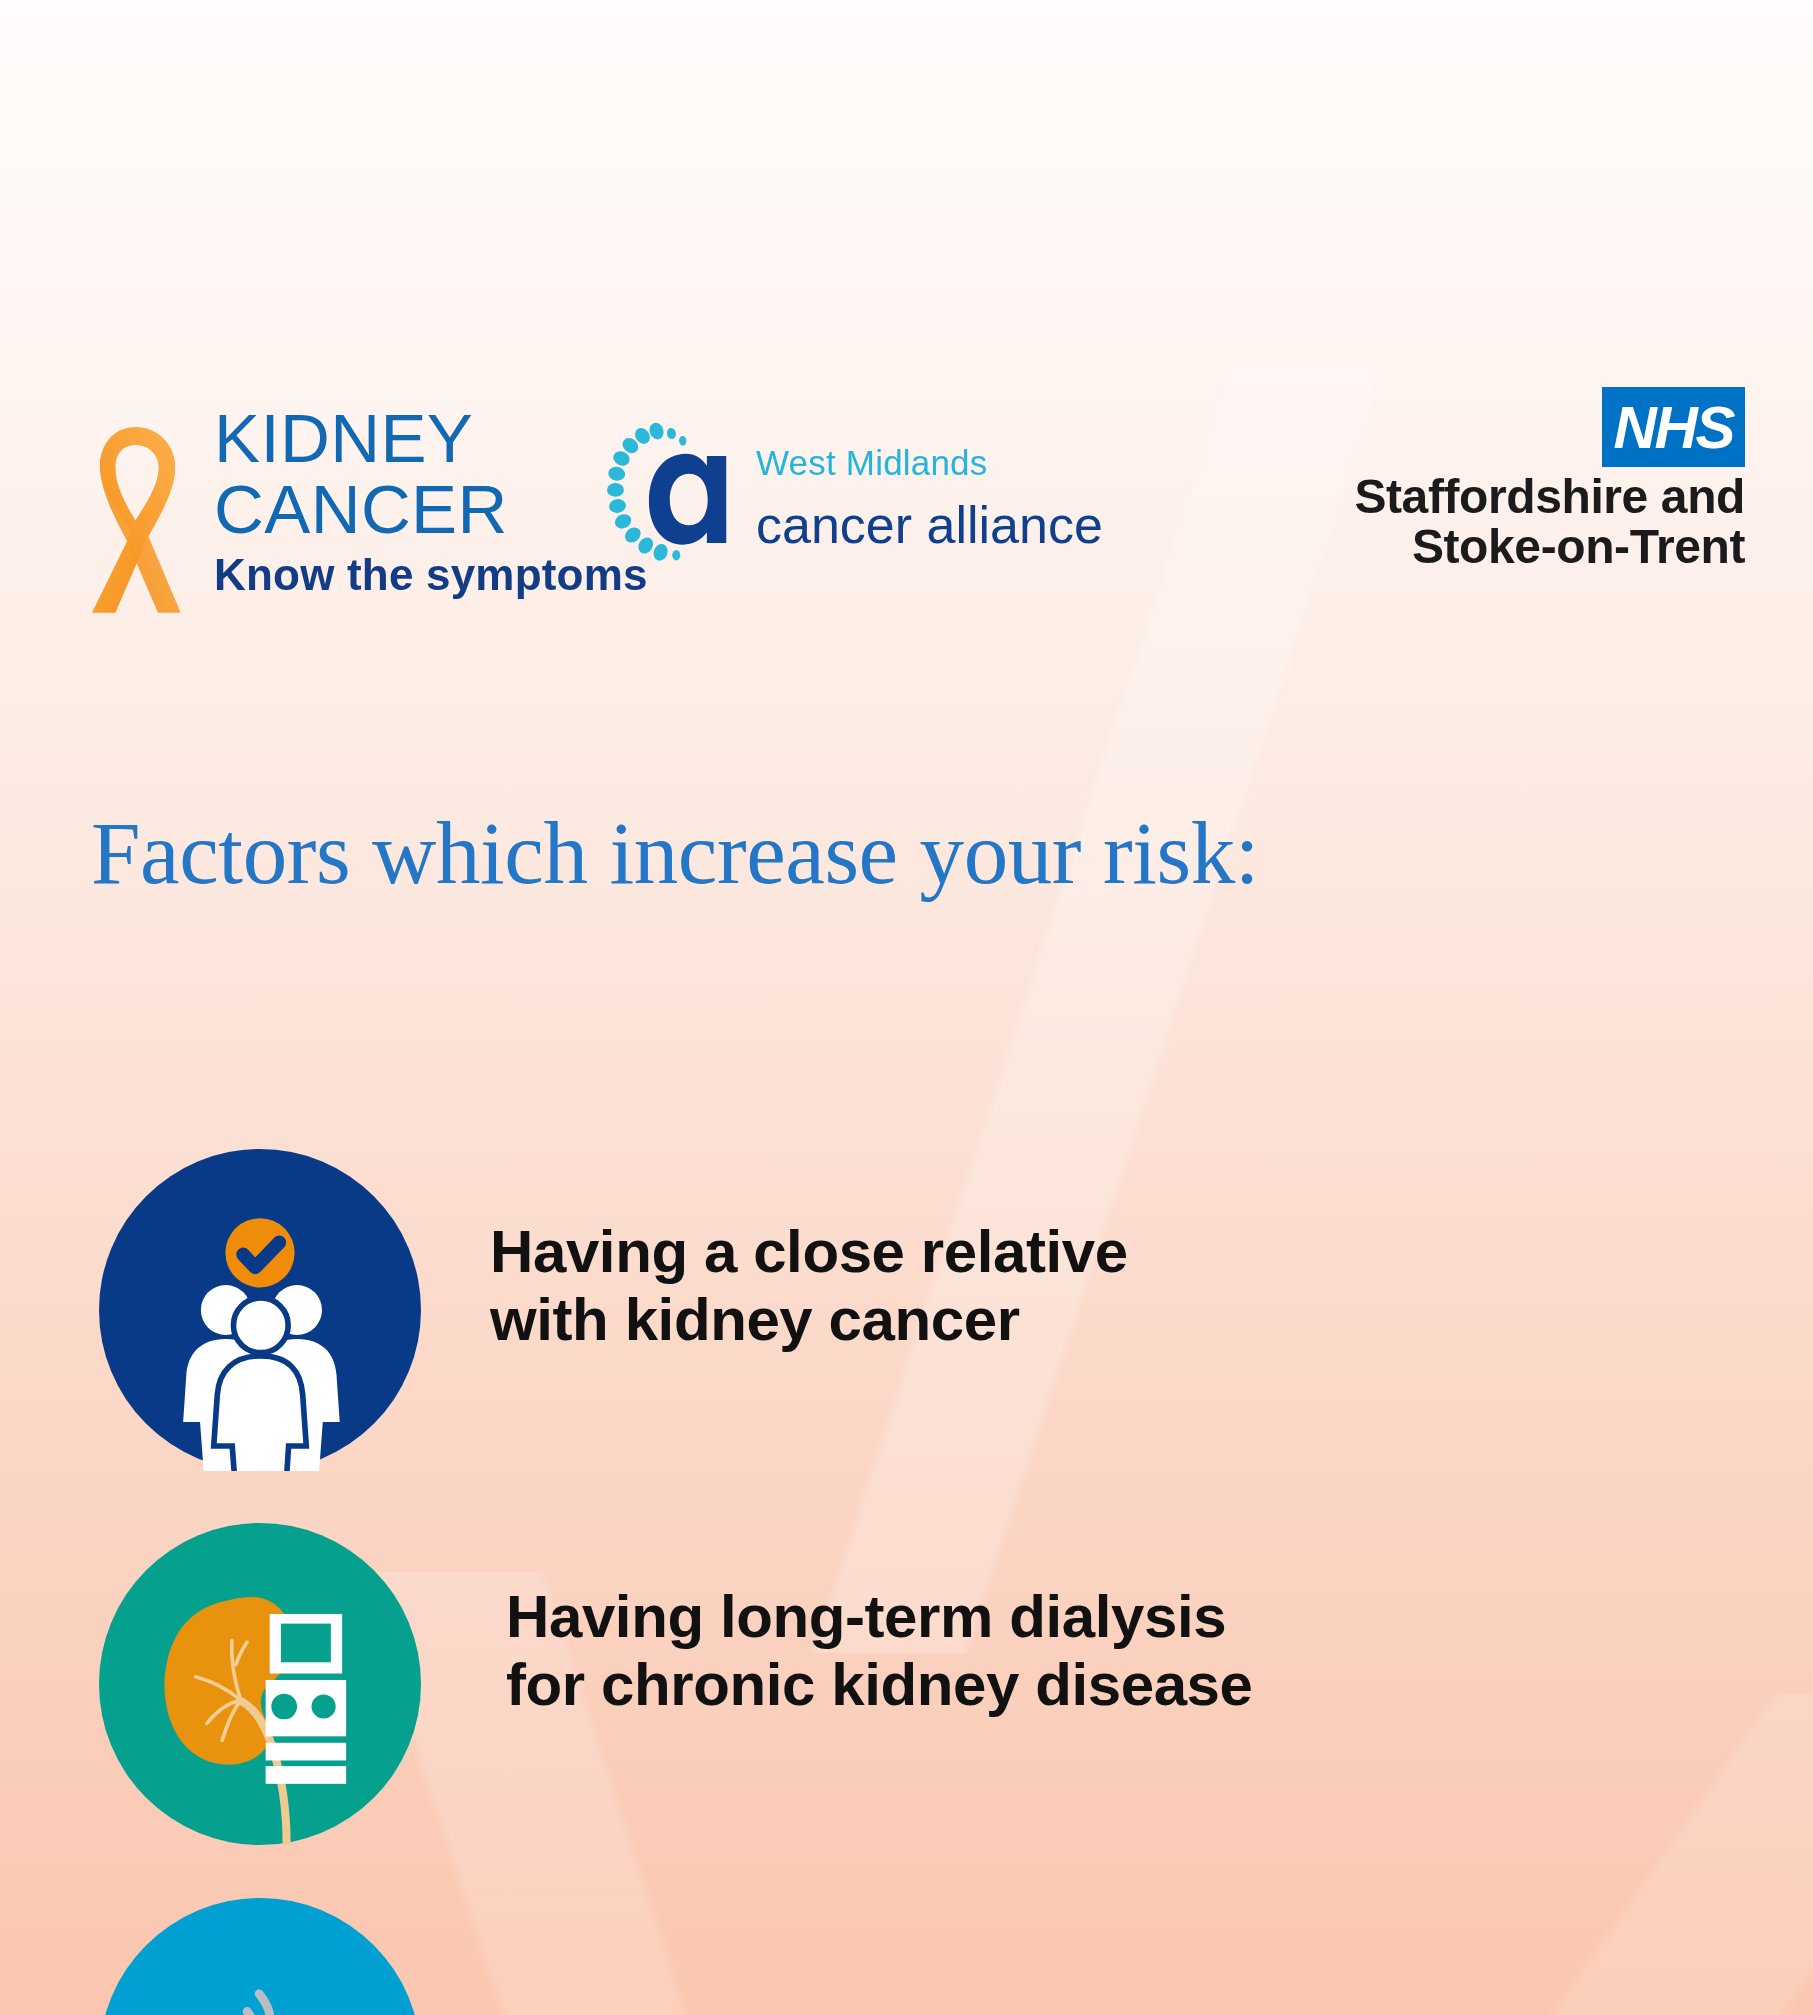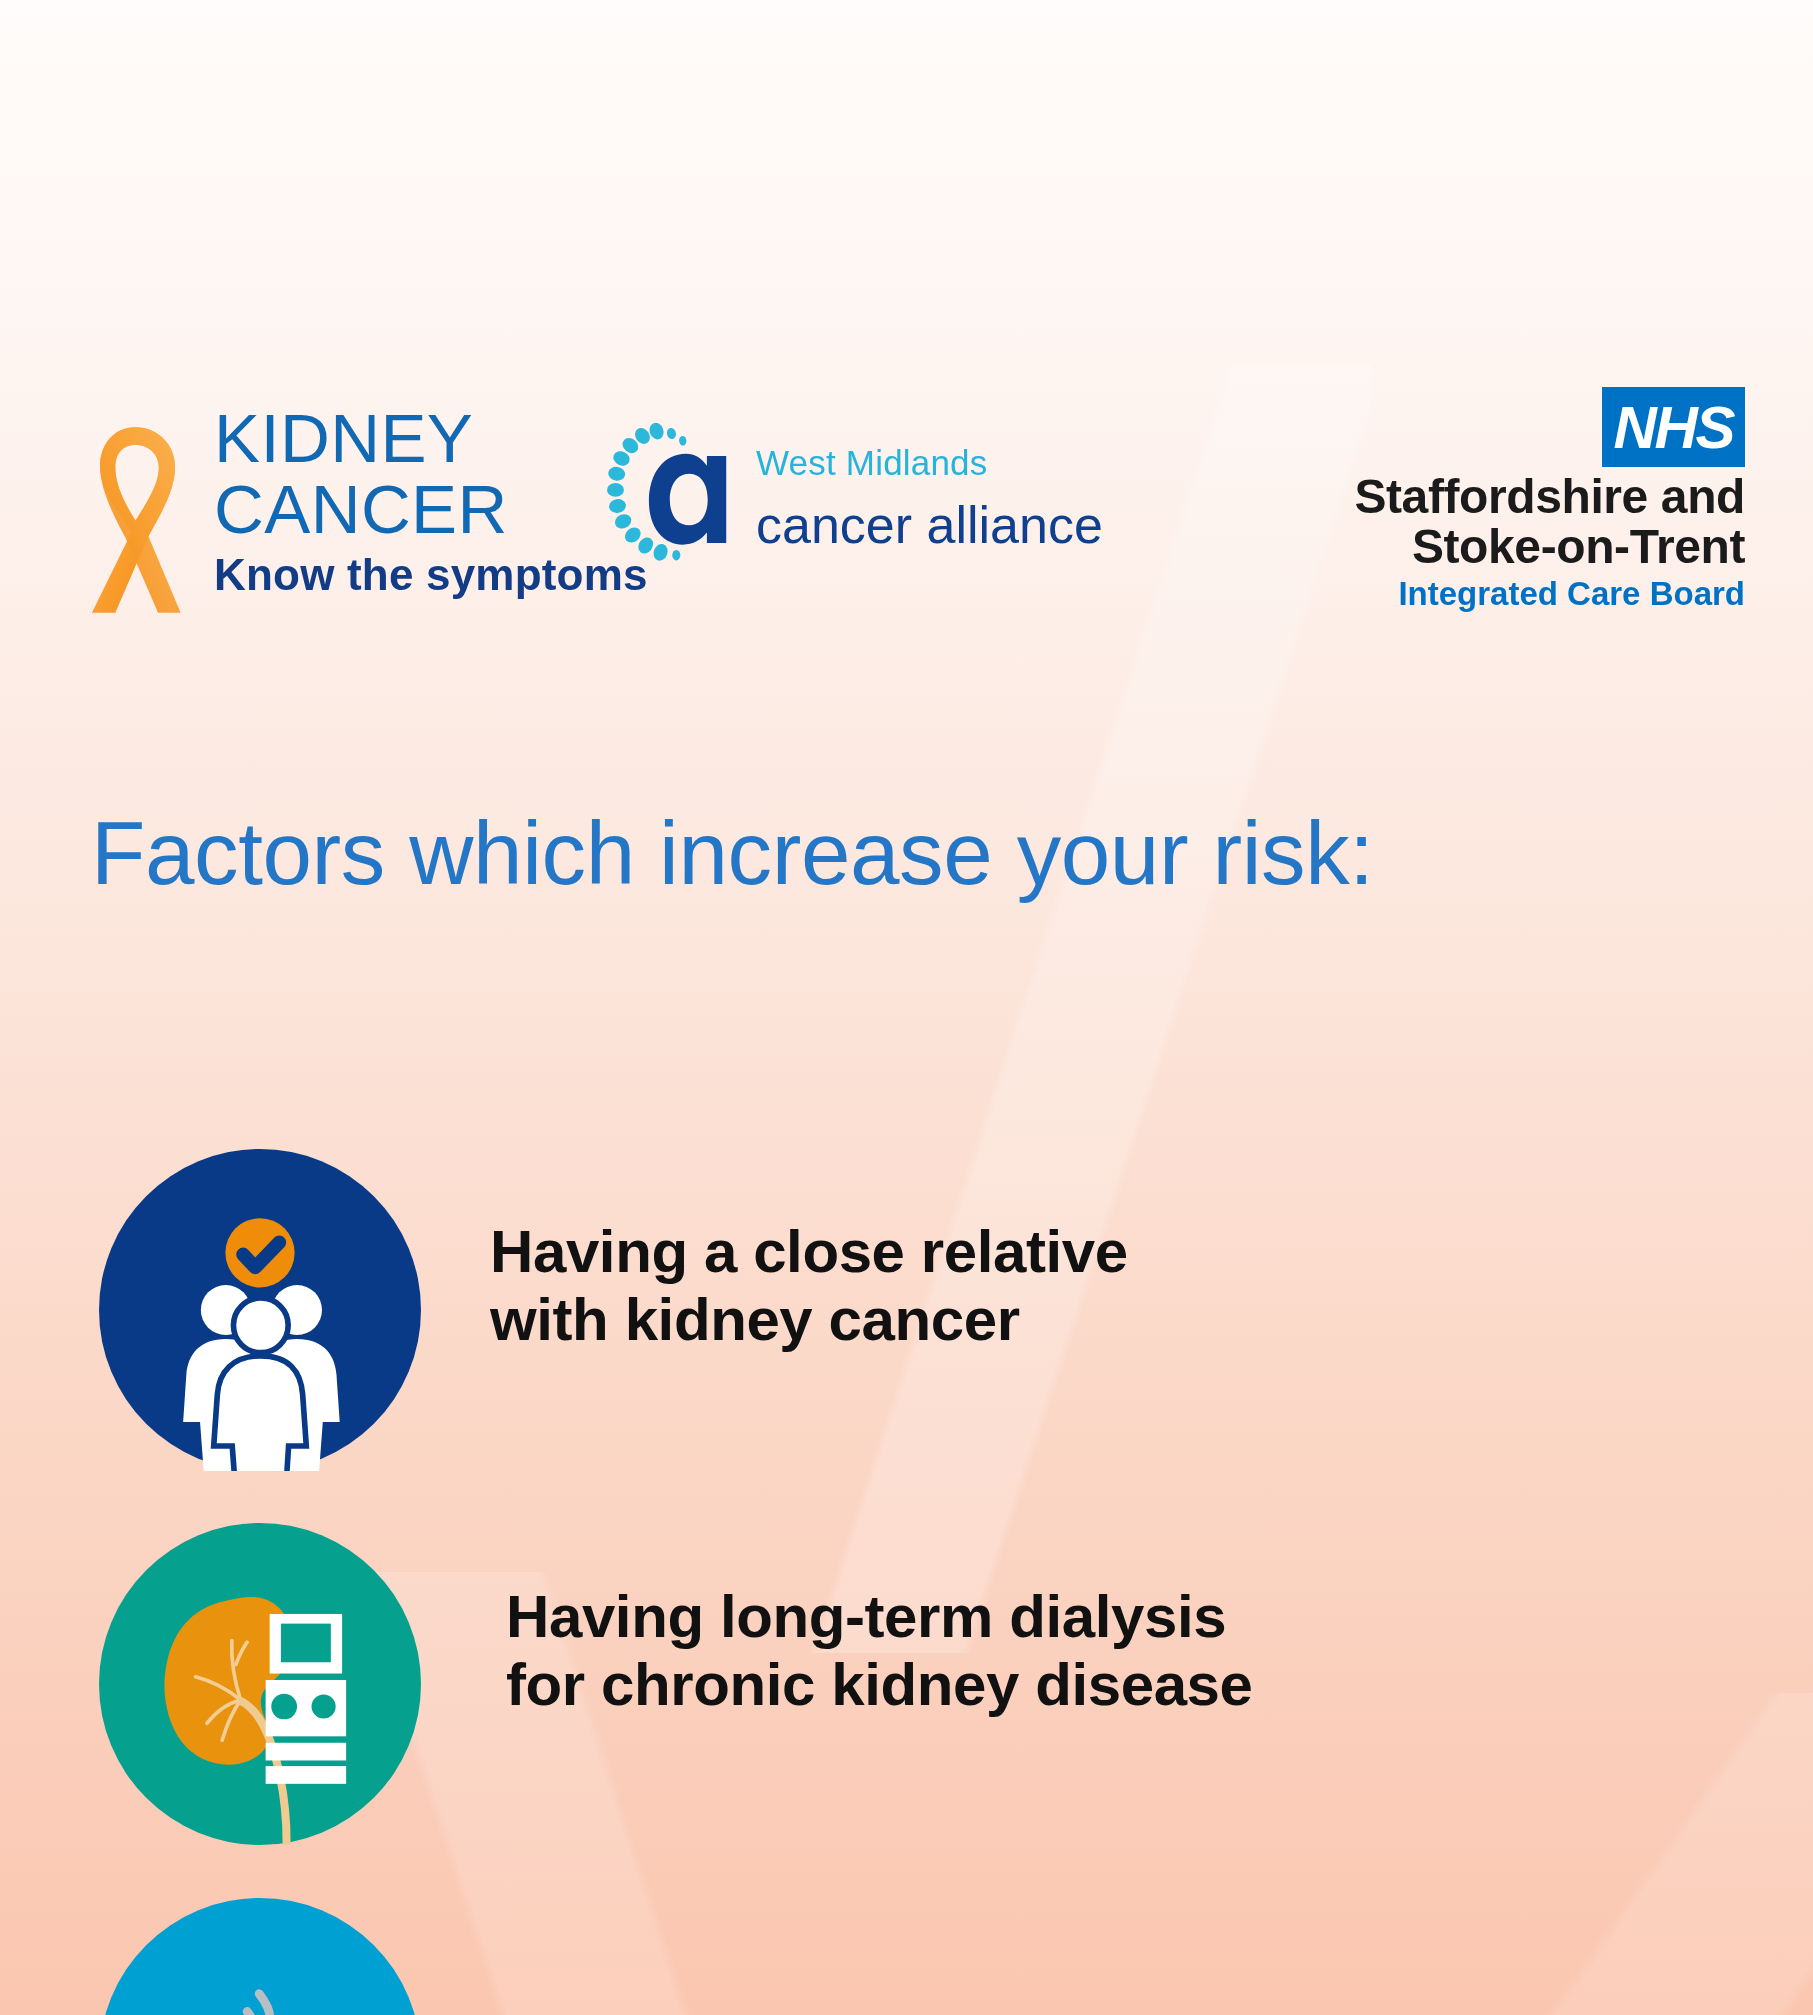--- a/index.html
+++ b/index.html
@@ -138,25 +138,24 @@
       <div class="wm-text">
         <div class="wm-l1">West Midlands</div>
         <div class="wm-l2">cancer alliance</div>
       </div>
     </div>
 
     <div class="nhs-logo">
       <div class="nhs-badge">NHS</div>
       <div class="nhs-l1">Staffordshire and</div>
       <div class="nhs-l2">Stoke-on-Trent</div>
-      <div class="nhs-l3">Integrated Care Board</div>
-    </div>
-  </div>
-
-  <div id="headline" style="color: rgb(36, 118, 198);">Factors which increase your risk:</div>
+    </div>
+  </div>
+
+  <div id="headline" style="color: rgb(36, 118, 198); font-family: Liberation Serif, serif;">Factors which increase your risk:</div>
 
   <div class="risk-row" id="row1">
     <div class="risk-circle" style="background:#06A08E;">
       <svg width="322" height="322" viewBox="0 0 800 800">
         <path d="M330 190 c96 -26 150 30 150 110 c0 54 -34 78 -60 104 c-28 28 -18 60 -4 90 c16 34 8 74 -42 96 c-56 24 -128 6 -168 -46 c-42 -54 -54 -140 -34 -212 c20 -72 64 -126 158 -142 Z" fill="#E8920E"></path>
         <g fill="none" stroke="#F2CE94" stroke-width="9" stroke-linecap="round">
           <path d="M352 440 C 336 392 328 340 330 292"></path>
           <path d="M352 440 C 316 410 278 392 240 382"></path>
           <path d="M352 440 C 330 470 316 506 306 540"></path>
           <path d="M352 440 C 320 448 290 470 268 498"></path>

